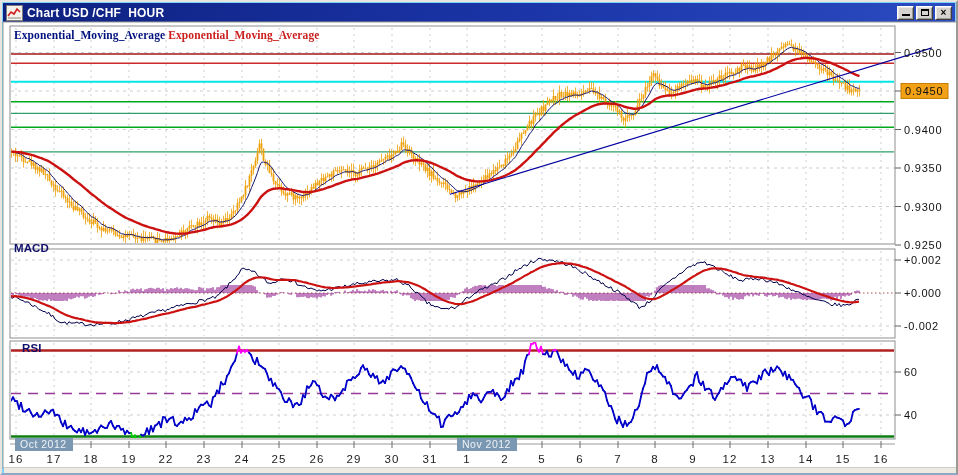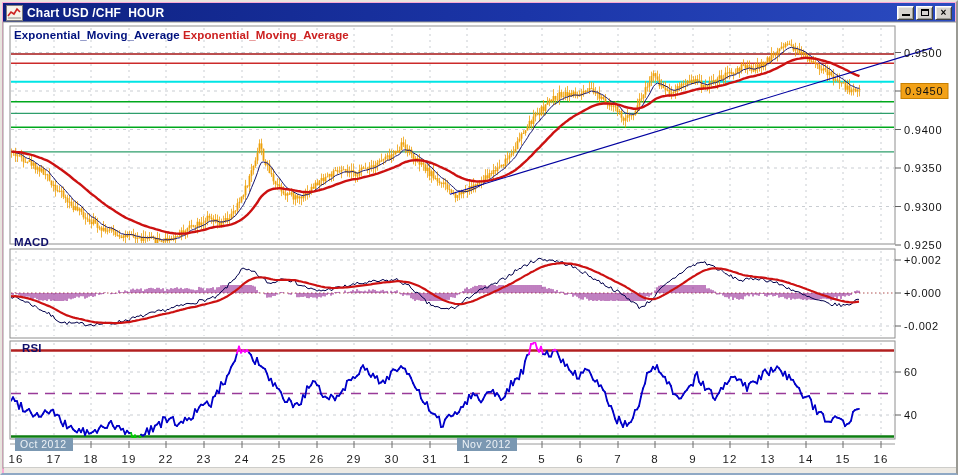--- a/index.html
+++ b/index.html
@@ -1,18 +1,18 @@
 <!DOCTYPE html>
 <html><head>
 <meta charset="utf-8">
 <style>
   html,body{margin:0;padding:0;background:#c8d4e4;}
   .window{
     position:relative;width:958px;height:475px;overflow:hidden;
-    background:#f9a8d4;
+    background:#7dd3fc;
     border-top:2px solid #E8E5DE;border-left:2px solid #E8E5DE;
     border-right:2px solid #9a9a94;border-bottom:2px solid #8FA8C4;
     box-sizing:border-box;
     font-family:"Liberation Sans",sans-serif;
   }
   .titlebar{
     position:absolute;left:1px;top:1px;right:1px;height:19px;
     background:linear-gradient(90deg,#0E2180 0%,#1B35A8 55%,#2B4BC0 100%);
     display:flex;align-items:center;padding:0 3px;
   }
@@ -34,24 +34,24 @@
     font-size:10px;font-weight:bold;color:#000;line-height:1;
     box-sizing:border-box;cursor:default;
   }
   .glyph-min{width:8px;height:7px;border-bottom:2px solid #000;margin-top:-2px;}
   .glyph-max{width:8px;height:7px;border:1px solid #000;border-top:2px solid #000;box-sizing:border-box;}
   .chart-svg{position:absolute;left:0;top:0;}
   .panel-label{
     position:absolute;font-size:11.5px;font-weight:bold;letter-spacing:0.1px;
     white-space:pre;z-index:3;
   }
-  .ema-labels{left:12px;top:27px;}
+  .ema-labels{left:12px;top:27px;font-family:Liberation Serif, serif;}
   .ema-1{color:#00117E;}
   .ema-2{color:#CC2020;}
-  .macd-label{left:12px;top:234px;color:#10106A;}
+  .macd-label{left:12px;top:240px;color:#10106A;}
   .rsi-label{left:20px;top:340px;color:#10106A;}
 </style>
 </head>
 <body>
 
 <div class="window">
 
   <div class="titlebar">
     <span class="app-icon">
         <svg width="15" height="14" viewBox="0 0 15 14">

